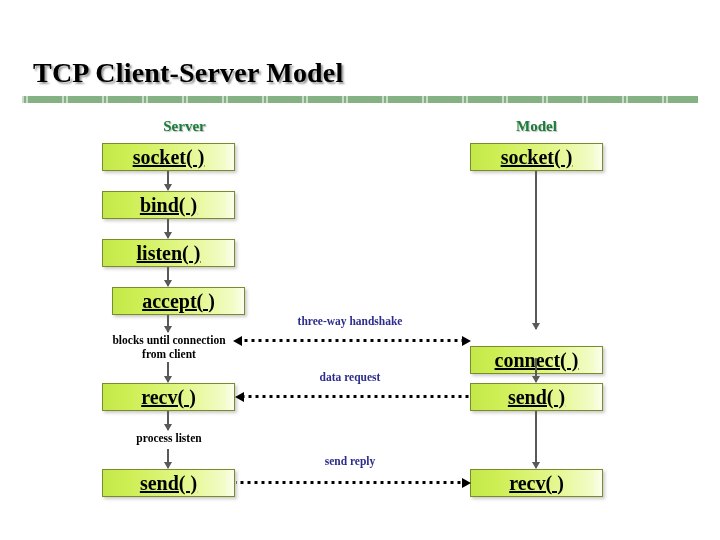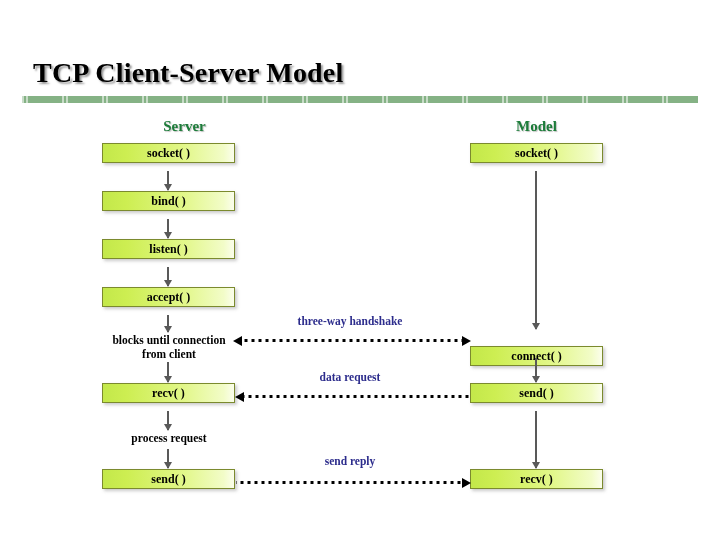--- a/index.html
+++ b/index.html
@@ -53,32 +53,33 @@
     text-align: center;
     text-shadow: 1px 1px 1px rgba(150,150,150,0.6);
   }
   #heading-server { left: 118px; top: 118px; width: 133px; }
   #heading-client { left: 470px; top: 118px; width: 133px; }
 
   
   .fn-box {
     position: absolute;
     width: 133px;
-    height: 20px;
+    height: 28px;
     box-sizing: border-box;
     border: 1px solid #7b8a2e;
     background: linear-gradient(to right, #c3e84a 0%, #cdee52 18%, #e2f78a 62%, #f2fcc8 92%, #fbfeec 100%);
     box-shadow: 2px 2px 3px rgba(140,140,140,0.45);
     display: flex;
     align-items: center;
     justify-content: center;
-    font-size: 12px;
+    font-size: 20px;
     font-weight: bold;
     color: #000000;
     white-space: nowrap;
+    text-decoration: underline;
   }
 
   
   .note-text {
     position: absolute;
     font-size: 11.5px;
     font-weight: bold;
     color: #000000;
     text-align: center;
     line-height: 13.5px;
@@ -148,30 +149,30 @@
 <div id="heading-server" class="col-heading">Server</div>
 
 <div id="heading-client" class="col-heading">Model</div>
 
 <div class="fn-box" style="left:102px; top:143px;">socket( )</div>
 
 <div class="fn-box" style="left:102px; top:191px;">bind( )</div>
 
 <div class="fn-box" style="left:102px; top:239px;">listen( )</div>
 
-<div class="fn-box" style="left:102px; top:287px;">accept( )</div>
+<div class="fn-box" style="left:112px; top:287px;">accept( )</div>
 
 <div class="fn-box" style="left:102px; top:383px;">recv( )</div>
 
 <div class="fn-box" style="left:102px; top:469px;">send( )</div>
 
 <div class="note-text" style="left:88px; top:334px; width:162px;">blocks until connection
 from client</div>
 
-<div class="note-text" style="left:98px; top:432px; width:142px;">process request</div>
+<div class="note-text" style="left:98px; top:432px; width:142px;">process listen</div>
 
 <div class="fn-box" style="left:470px; top:143px;">socket( )</div>
 
 <div class="fn-box" style="left:470px; top:330px;margin-top:16px;">connect( )</div>
 
 <div class="fn-box" style="left:470px; top:383px;">send( )</div>
 
 <div class="fn-box" style="left:470px; top:469px;">recv( )</div>
 
 <div class="v-arrow" style="left:167px; top:171px;  height:19px;"></div>

